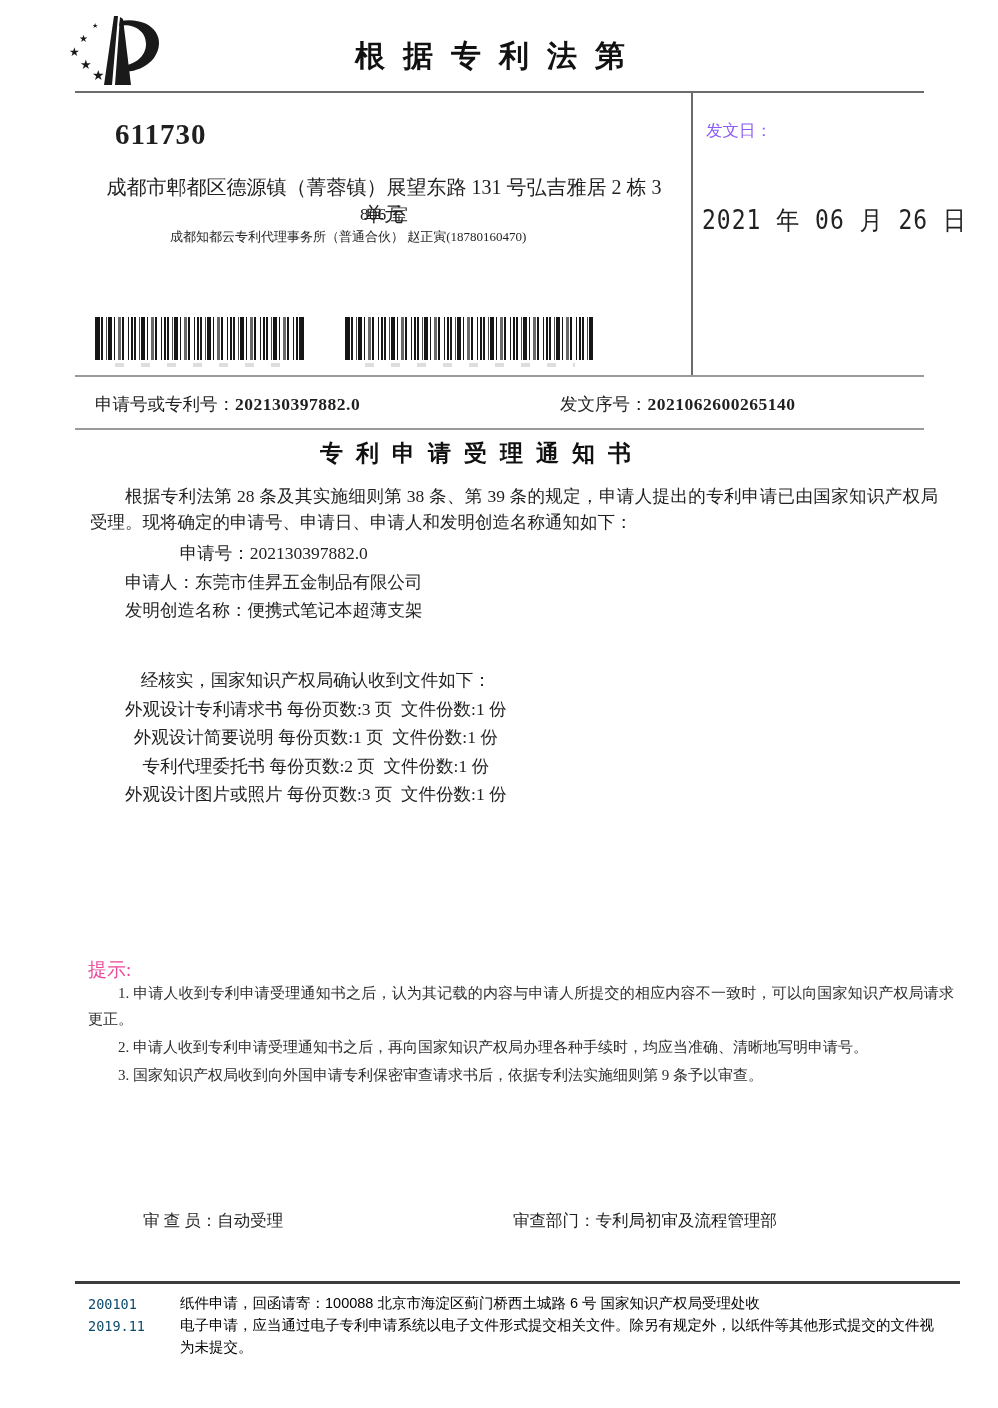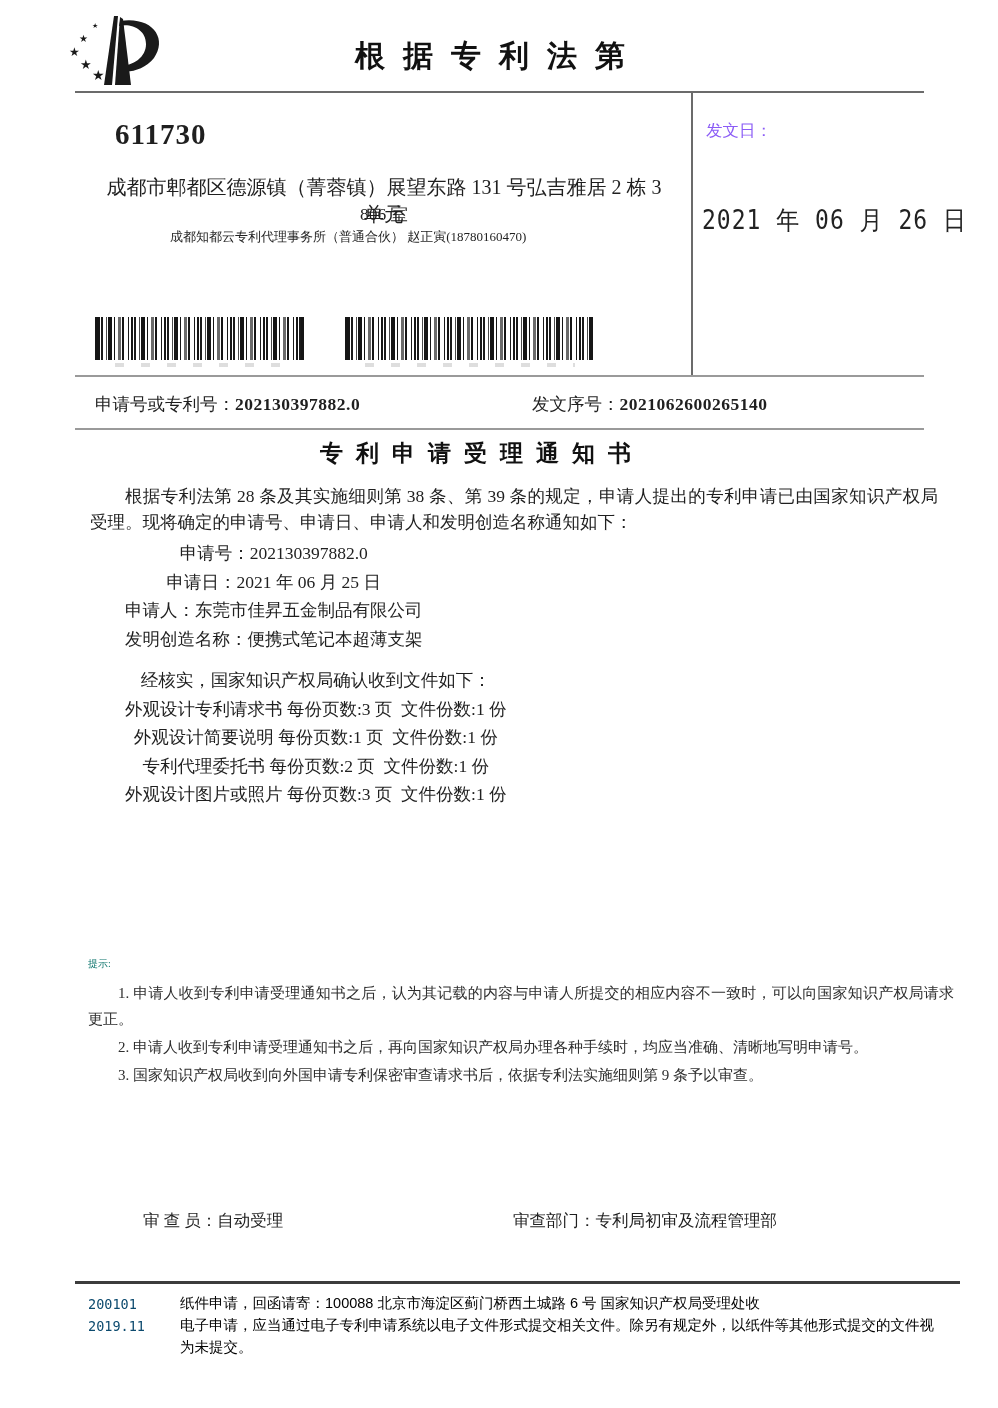--- a/index.html
+++ b/index.html
@@ -46,37 +46,37 @@
   
   .dispatch-label{top:120px;left:706px;font-size:16.5px;color:#8b5cf6;}
   .dispatch-date{
     top:203px;left:702px;
     font-family:"DejaVu Sans Mono",monospace;
     font-size:23px;letter-spacing:1px;color:#222;
     transform:scaleY(1.12);transform-origin:left top;
   }
   
   .ref-left{top:392px;left:95px;font-size:17.5px;}
-  .ref-right{top:392px;left:532px;font-size:17.5px;}
+  .ref-right{top:392px;left:560px;font-size:17.5px;}
   .ref-num{font-weight:700;letter-spacing:.5px;}
   
   .notice-title{
     top:438px;left:0;width:964px;text-align:center;
     font-size:23px;font-weight:700;letter-spacing:13px;color:#111;
   }
   .intro{
     top:483px;left:90px;width:848px;
     font-size:17.5px;line-height:26px;
     text-indent:2em;text-align:justify;
   }
   .fields{top:539px;left:125px;font-size:17.5px;line-height:28.5px;}
   .received{top:666px;left:125px;font-size:17.5px;line-height:28.5px;}
   .fields div,.received div{white-space:pre;text-align:center;}
   
-  .tips-head{top:957px;left:88px;font-size:10px;color:#0f766e;font-family:Liberation Serif, serif;}
+  .tips-head{top:957px;left:88px;font-size:19px;color:#ec4899;font-family:Liberation Serif, serif;}
   .tips-items{top:980px;left:88px;width:866px;font-size:15px;line-height:26px;color:#2e2e2e;}
   .tips-items p{margin:0 0 2px 0;text-indent:2em;text-align:justify;}
   
   .examiner{top:1210px;left:143px;font-size:16.5px;}
   .department{top:1210px;left:513px;font-size:16.5px;}
   
   .footer-line{top:1281px;left:75px;width:885px;background:#3c3c3c;height:2.5px;}
   .footer-codes{
     top:1293px;left:88px;width:80px;
     font-family:"DejaVu Sans Mono",monospace;
@@ -137,21 +137,20 @@
   </div>
   <div class="abs ref-right">
     <span>发文序号：</span><span class="ref-num">2021062600265140</span>
   </div>
 
   <div class="abs notice-title">专利申请受理通知书</div>
   <div class="abs intro">根据专利法第 28 条及其实施细则第 38 条、第 39 条的规定，申请人提出的专利申请已由国家知识产权局受理。现将确定的申请号、申请日、申请人和发明创造名称通知如下：</div>
 
   <div class="abs fields">
     <div>申请号：202130397882.0</div>
-    <div>申请日：2021 年 06 月 25 日</div>
     <div>申请人：东莞市佳昇五金制品有限公司</div>
     <div>发明创造名称：便携式笔记本超薄支架</div>
   </div>
 
   <div class="abs received">
     <div>经核实，国家知识产权局确认收到文件如下：</div>
     <div>外观设计专利请求书 每份页数:3 页  文件份数:1 份</div>
     <div>外观设计简要说明 每份页数:1 页  文件份数:1 份</div>
     <div>专利代理委托书 每份页数:2 页  文件份数:1 份</div>
     <div>外观设计图片或照片 每份页数:3 页  文件份数:1 份</div>

